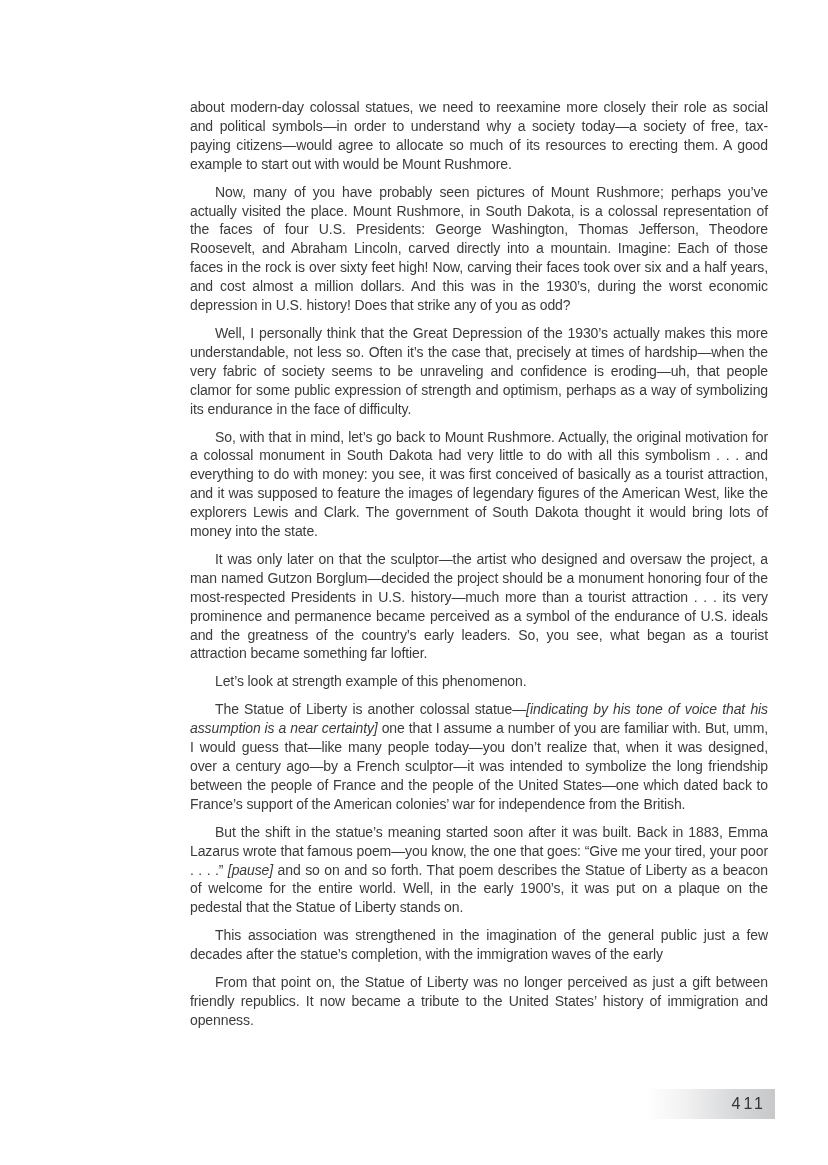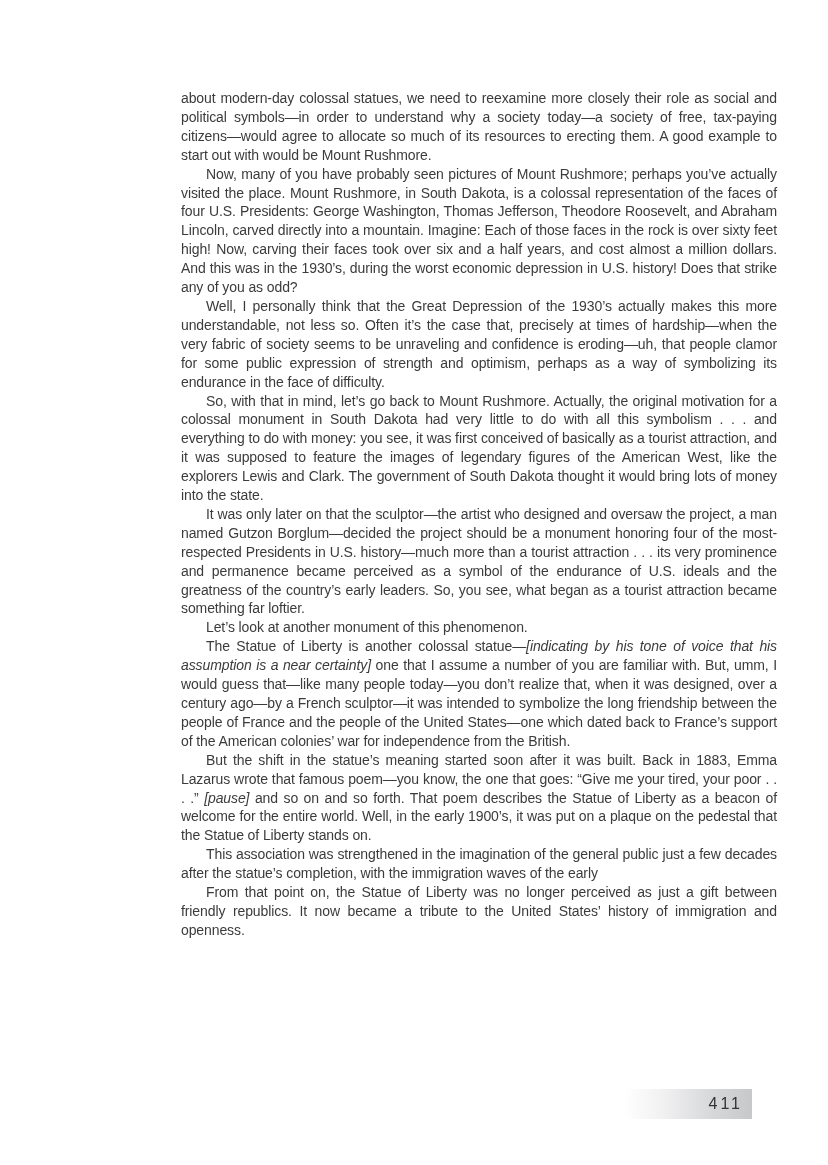--- a/index.html
+++ b/index.html
@@ -38,37 +38,37 @@
     white-space: nowrap;
   }
   
   .doc-body {
     position: absolute;
     left: 181px;
     top: 89px;
     width: 596px;
   }
   .doc-body p {
-    margin: 0;
+    margin: 9px;
     font-size: 14px;
     line-height: 18.9px;
     text-align: justify;
     color: #3b3b3d;
     letter-spacing: -0.1px;
   }
   .doc-body p.indent {
     text-indent: 25px;
   }
   .doc-body .italic {
     font-style: italic;
   }
   
   .page-number-box {
     position: absolute;
-    left: 624px;
+    left: 647px;
     top: 1089px;
     width: 128px;
     height: 30px;
     box-sizing: border-box;
     background: linear-gradient(to right, #ffffff 0%, #f1f1f2 30%, #d6d7d9 70%, #c6c8ca 100%);
     display: flex;
     align-items: center;
     justify-content: flex-end;
     padding-right: 9px;
     font-size: 16px;
@@ -81,21 +81,21 @@
 
 <div id="page">
 
 
   <div class="doc-body">
       <p class=""><span>about modern-day colossal statues, we need to reexamine more closely their role as social and political symbols—in order to understand why a society today—a society of free, tax-paying citizens—would agree to allocate so much of its resources to erecting them. A good example to start out with would be Mount Rushmore.</span></p>
       <p class="indent"><span>Now, many of you have probably seen pictures of Mount Rushmore; perhaps you’ve actually visited the place. Mount Rushmore, in South Dakota, is a colossal representation of the faces of four U.S. Presidents: George Washington, Thomas Jefferson, Theodore Roosevelt, and Abraham Lincoln, carved directly into a mountain. Imagine: Each of those faces in the rock is over sixty feet high! Now, carving their faces took over six and a half years, and cost almost a million dollars. And this was in the 1930’s, during the worst economic depression in U.S. history! Does that strike any of you as odd?</span></p>
       <p class="indent"><span>Well, I personally think that the Great Depression of the 1930’s actually makes this more understandable, not less so. Often it’s the case that, precisely at times of hardship—when the very fabric of society seems to be unraveling and confidence is eroding—uh, that people clamor for some public expression of strength and optimism, perhaps as a way of symbolizing its endurance in the face of difficulty.</span></p>
       <p class="indent"><span>So, with that in mind, let’s go back to Mount Rushmore. Actually, the original motivation for a colossal monument in South Dakota had very little to do with all this symbolism . . . and everything to do with money: you see, it was first conceived of basically as a tourist attraction, and it was supposed to feature the images of legendary figures of the American West, like the explorers Lewis and Clark. The government of South Dakota thought it would bring lots of money into the state.</span></p>
       <p class="indent"><span>It was only later on that the sculptor—the artist who designed and oversaw the project, a man named Gutzon Borglum—decided the project should be a monument honoring four of the most-respected Presidents in U.S. history—much more than a tourist attraction . . . its very prominence and permanence became perceived as a symbol of the endurance of U.S. ideals and the greatness of the country’s early leaders. So, you see, what began as a tourist attraction became something far loftier.</span></p>
-      <p class="indent"><span>Let’s look at another monument of this phenomenon.</span></p>
+      <p class="indent"><span>Let’s look at strength example of this phenomenon.</span></p>
       <p class="indent"><span>The Statue of Liberty is another colossal statue—</span><span class="italic">[indicating by his tone of voice that his assumption is a near certainty]</span><span> one that I assume a number of you are familiar with. But, umm, I would guess that—like many people today—you don’t realize that, when it was designed, over a century ago—by a French sculptor—it was intended to symbolize the long friendship between the people of France and the people of the United States—one which dated back to France’s support of the American colonies’ war for independence from the British.</span></p>
       <p class="indent"><span>But the shift in the statue’s meaning started soon after it was built. Back in 1883, Emma Lazarus wrote that famous poem—you know, the one that goes: “Give me your tired, your poor . . . .” </span><span class="italic">[pause]</span><span> and so on and so forth. That poem describes the Statue of Liberty as a beacon of welcome for the entire world. Well, in the early 1900’s, it was put on a plaque on the pedestal that the Statue of Liberty stands on.</span></p>
       <p class="indent"><span>This association was strengthened in the imagination of the general public just a few decades after the statue’s completion, with the immigration waves of the early</span></p>
       <p class="indent"><span>From that point on, the Statue of Liberty was no longer perceived as just a gift between friendly republics. It now became a tribute to the United States’ history of immigration and openness.</span></p>
     </div>
 
   <div class="page-number-box">
     <span>411</span>
   </div>
 

